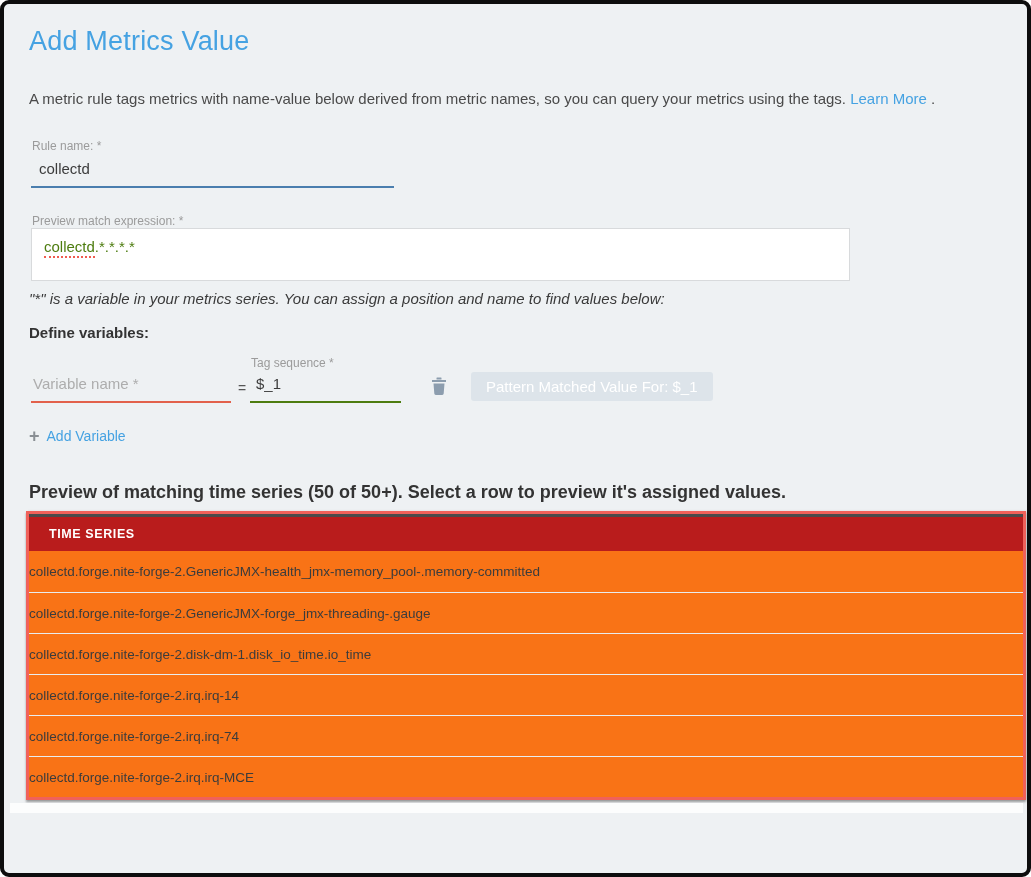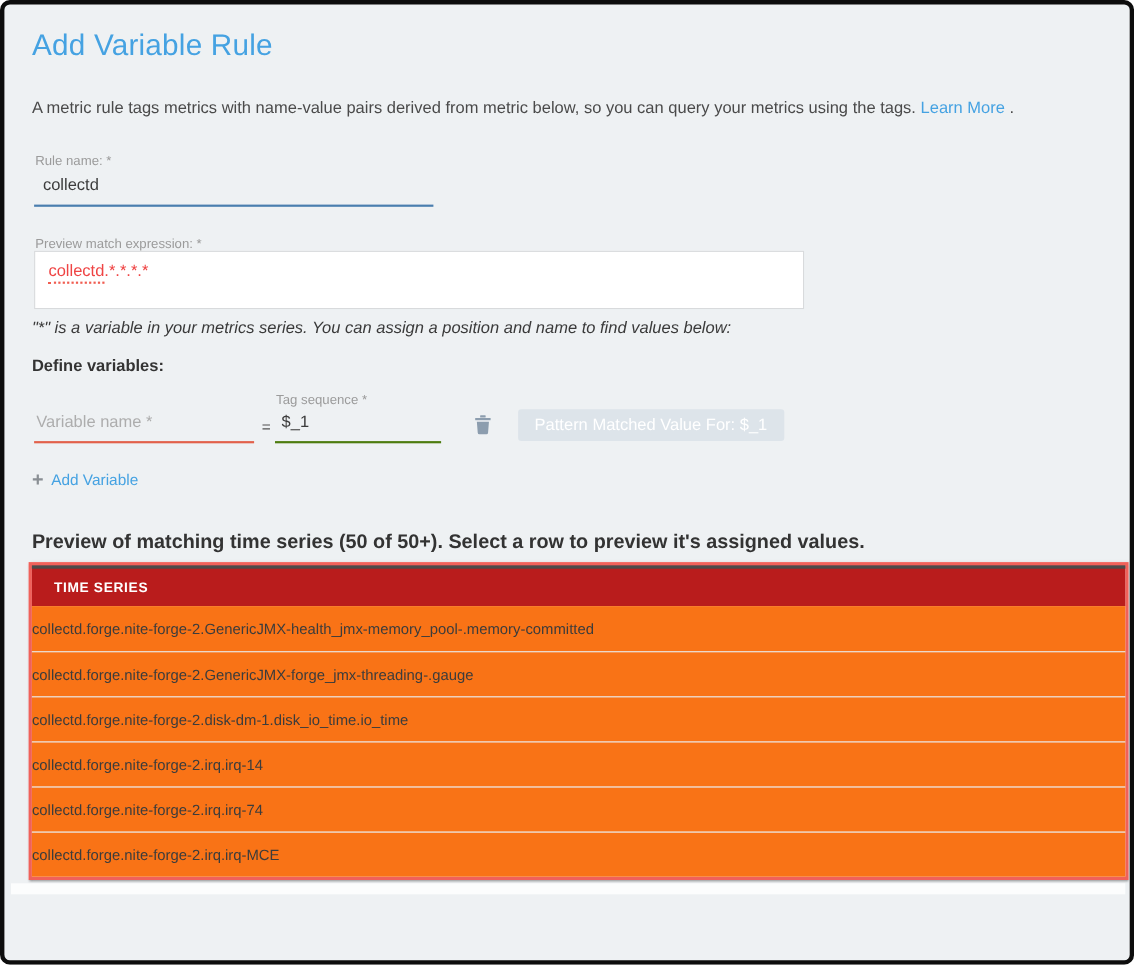--- a/index.html
+++ b/index.html
@@ -36,23 +36,23 @@
   .rule-name-label { left: 28px; top: 135px; }
   .rule-name-input {
     left: 27px; top: 152px; width: 363px; height: 32px;
     border: none; border-bottom: 2px solid #4a7eae;
     background: transparent; outline: none;
     font-family: "Liberation Sans", sans-serif;
     font-size: 15px; color: #3c3c3c; padding: 0 0 6px 8px;
   }
   .mme-label { left: 28px; top: 210px; }
   .mme-box {
-    left: 27px; top: 224px; width: 700px; height: 53px;
+    left: 27px; top: 224px; width: 819px; height: 53px;
     background: #ffffff; border: 1px solid #d8dadc;
-    font-size: 15px; color: #ef4444;
+    font-size: 15px; color: #4d7c0f;
     padding: 9px 12px; cursor: text;
   }
   .squiggle { border-bottom: 2px dotted #f05c50; padding-bottom: 1px; }
 
   .note {
     left: 25px; top: 286px;
     font-size: 15px; font-style: italic; color: #3a3a3a;
   }
   .define-heading {
     left: 25px; top: 320px;
@@ -122,23 +122,23 @@
   .bottom-strip {
     left: 6px; top: 799px; width: 1013px; height: 10px;
     background: #fcfdfd;
   }
 </style>
 </head>
 <body>
 
 <div class="frame">
 
-  <h1 class="abs page-title">Add Variable Rule</h1>
+  <h1 class="abs page-title">Add Metrics Value</h1>
 
-  <p class="abs description"><span>A metric rule tags metrics with name-value pairs derived from metric below, so you can query your metrics using the tags.</span>
+  <p class="abs description"><span>A metric rule tags metrics with name-value below derived from metric names, so you can query your metrics using the tags.</span>
     <a class="link">Learn More</a>
     <span>.</span></p>
 
   <label class="abs field-label rule-name-label">Rule name: *</label>
   <input class="abs rule-name-input" type="text" value="collectd" style="">
 
   <label class="abs field-label mme-label">Preview match expression: *</label>
   <div class="abs mme-box"><span class="squiggle">collectd</span><span>.*.*.*.*</span></div>
 
   <p class="abs note">"*" is a variable in your metrics series. You can assign a position and name to find values below:</p>

